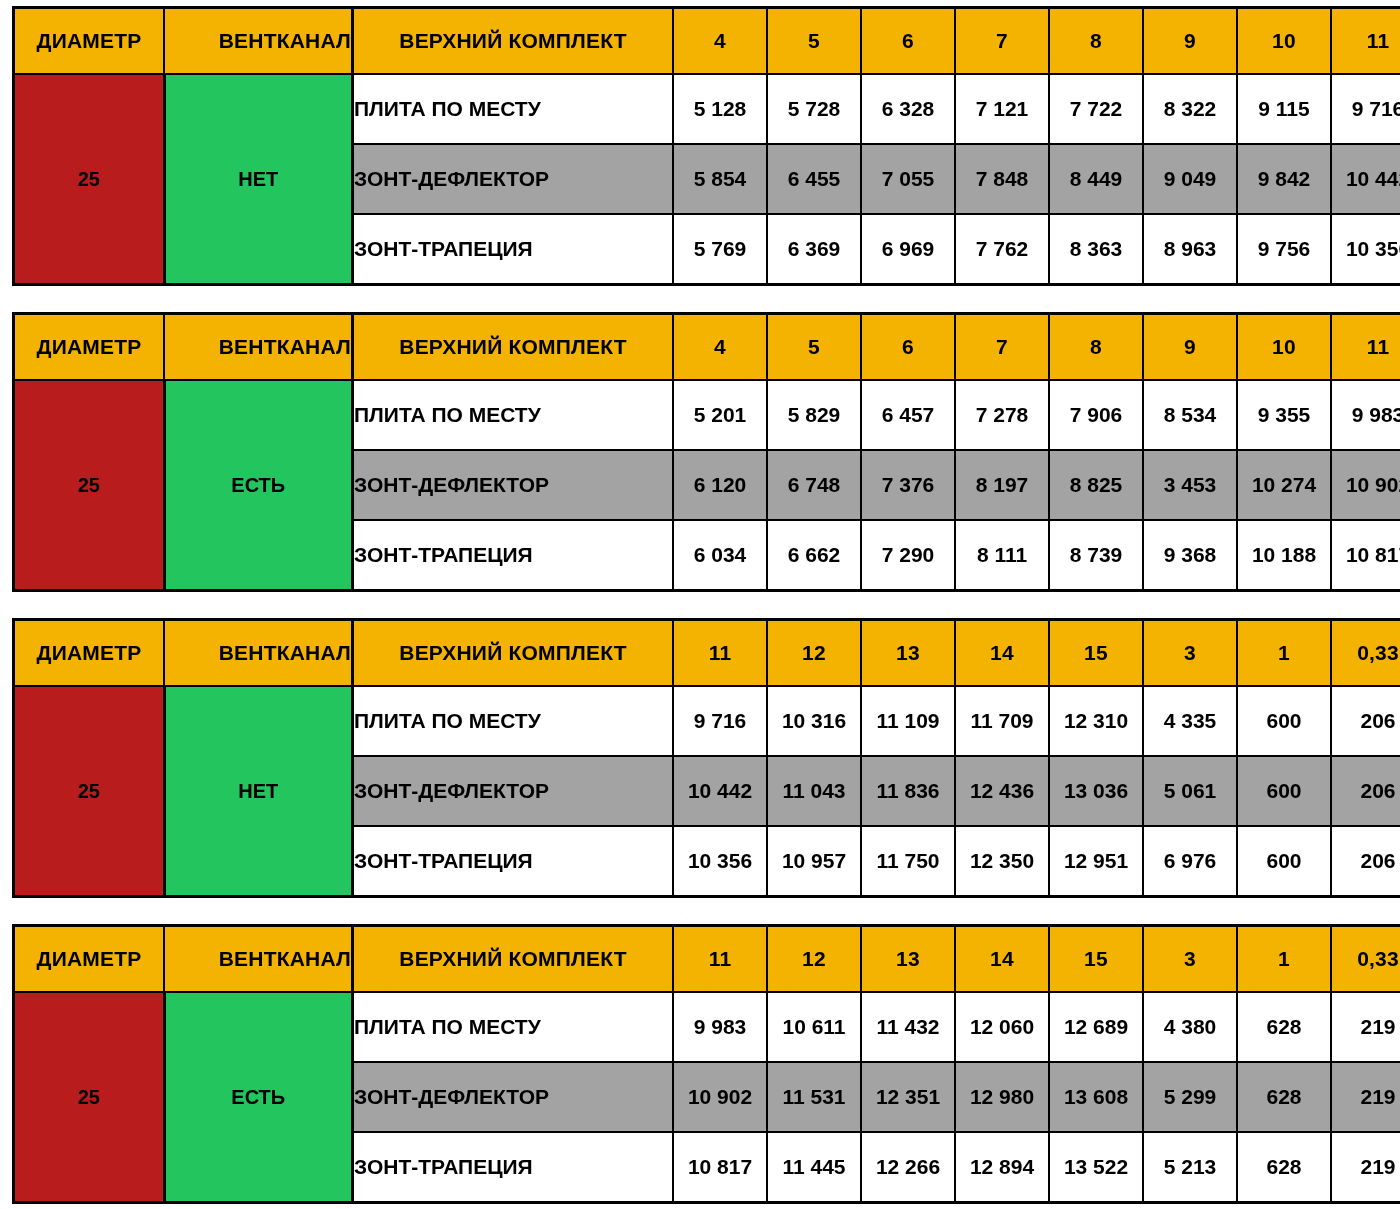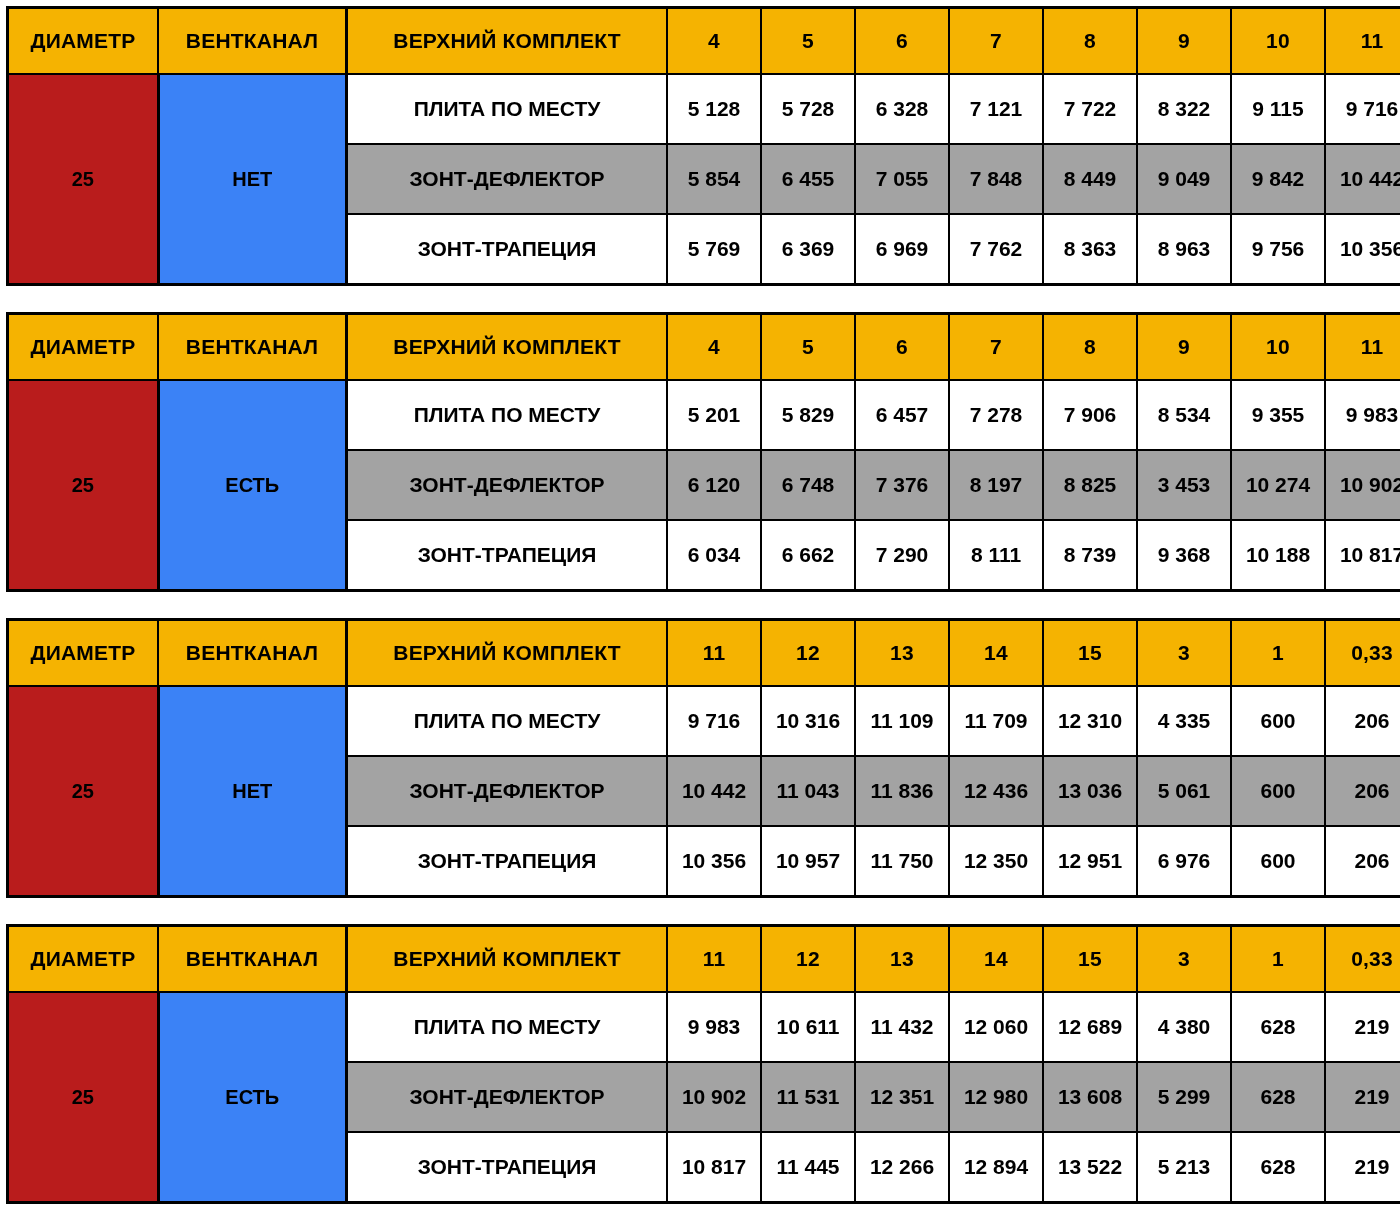--- a/index.html
+++ b/index.html
@@ -9,21 +9,21 @@
   }
   body {
     width: 1400px;
     height: 1209px;
     font-family: "Liberation Sans", sans-serif;
     -webkit-font-smoothing: antialiased;
   }
   .page {
     width: 1400px;
     box-sizing: border-box;
-    padding: 6px 6px 0 6px;
+    padding: 6px 6px 0 12px;
   }
   .price-table {
     border-collapse: collapse;
     table-layout: fixed;
     width: 1388px;
     margin-bottom: 26px;
     border: 3px solid #000000;
   }
   .price-table td,
   .price-table th {
@@ -48,44 +48,45 @@
   thead th.head-vent { width: 186px; }
   thead th.head-top  { width: 318px; }
   thead th.head-col  { width: 92px; }
 
   td.diam-cell {
     width: 148px;
     background: #b91c1c;
   }
   td.vent-cell {
     width: 186px;
-    background: #3b82f6;
+    background: #22c55e;
     margin-top: 48px;
   }
   td.row-label {
     width: 318px;
-    text-align: center;
+    text-align: left;
     background: #ffffff;
     font-size: 21px;
   }
   td.val {
     width: 92px;
     background: #ffffff;
     font-size: 21px;
   }
   tr.shaded td.row-label,
   tr.shaded td.val {
     background: #a3a3a3;
   }
   
   td.diam-cell, td.vent-cell {
     border-right: 3px solid #000000;
   }
   thead th.head-vent {
     border-right: 3px solid #000000;
+    text-align: right;
   }
 </style>
 </head>
 <body>
 
 <div class="page">
 
   <table class="price-table">
     <thead>
       <tr>

